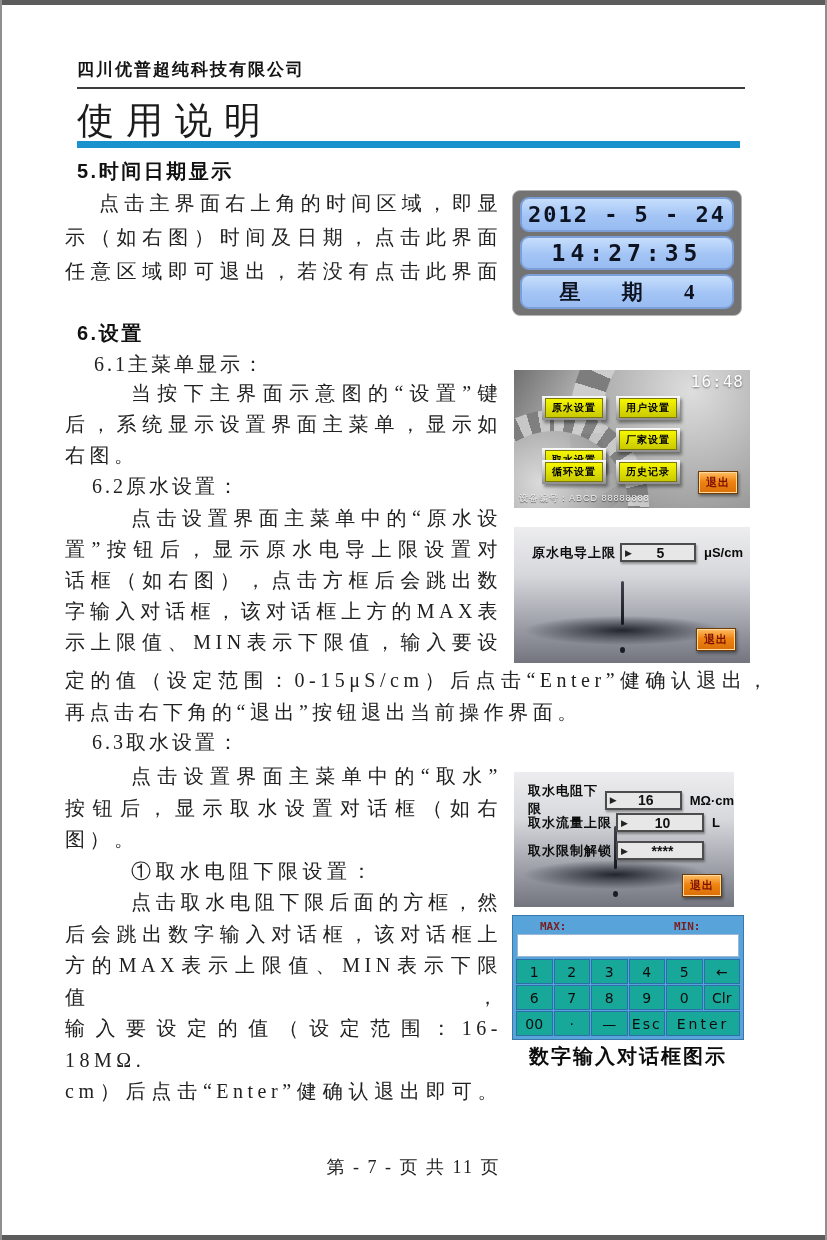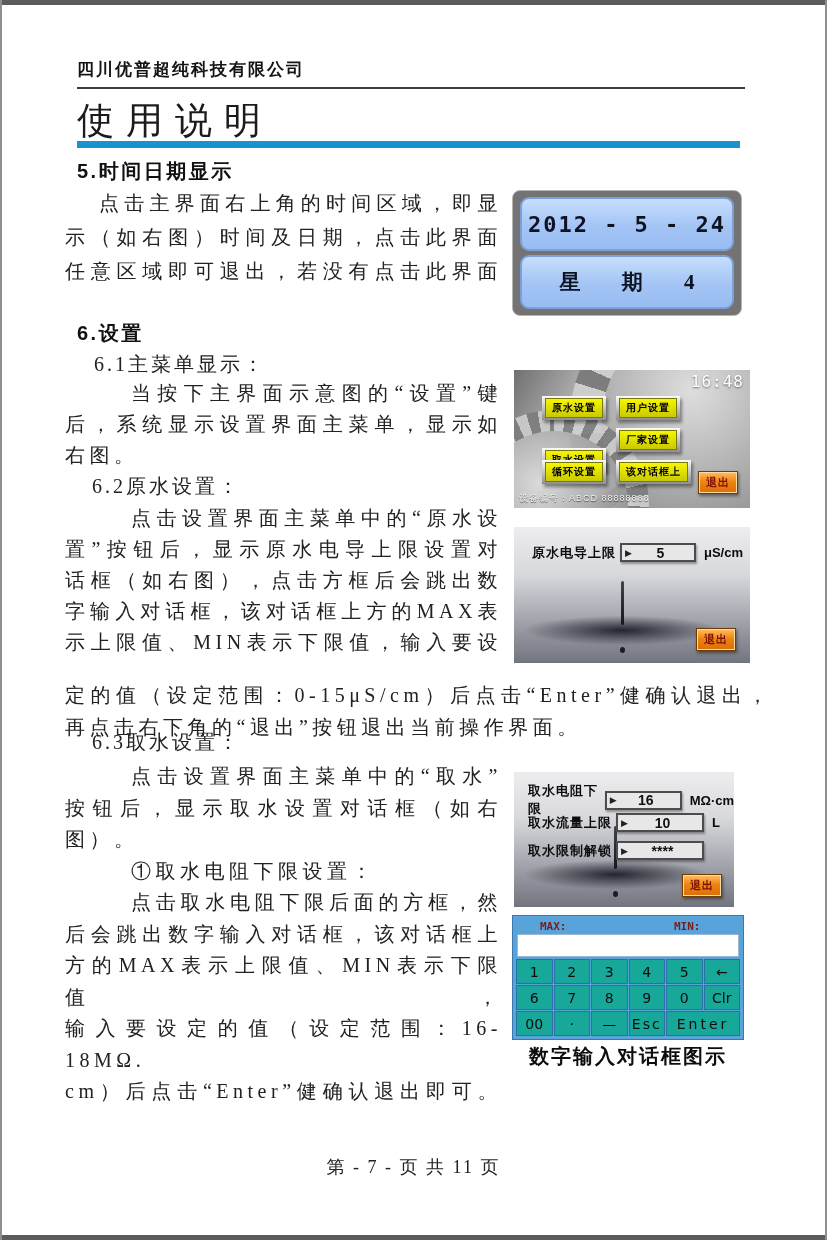--- a/index.html
+++ b/index.html
@@ -20,21 +20,21 @@
   .doc-title { position: absolute; left: 75px; top: 96px; font-size: 37px; letter-spacing: 12px; color: #1b1b1b; }
   .accent-bar { position: absolute; left: 75px; top: 141px; width: 663px; height: 7px; background: #1a92cd; }
 
   .h1 { position: absolute; font-family: "Liberation Sans", sans-serif; font-weight: bold;
         font-size: 20px; color: #111; letter-spacing: 2.5px; }
   .h2 { position: absolute; font-size: 20px; color: #222; letter-spacing: 3px; }
 
   .tblock { position: absolute; left: 63px; }
   .tblock .ln { font-size: 20px; color: #222; letter-spacing: 4.5px; }
   .w-col  { width: 437px; }
-  .w-full { width: 707px; margin-top: 15px; }
+  .w-full { width: 707px; }
   .fill { text-align: justify; text-align-last: justify; }
   .ind1 { text-indent: 34px; }
   .ind2 { text-indent: 66px; }
 
   
   .clock {
     position: absolute; left: 510px; top: 190px; width: 230px; height: 126px;
     background: #737373; border: 1px solid #b5b5b5; border-radius: 8px;
     padding: 6px 7px; display: flex; flex-direction: column; gap: 4px;
   }
@@ -152,20 +152,21 @@
 
   <div class="h1" style="left:75px;top:158px">5.时间日期显示</div>
   <div class="tblock w-col" style="top:186px">
     <div class="ln fill ind1" style="line-height:34px">点击主界面右上角的时间区域，即显</div>
     <div class="ln fill" style="line-height:34px">示（如右图）时间及日期，点击此界面</div>
     <div class="ln fill" style="line-height:34px">任意区域即可退出，若没有点击此界面</div>
   </div>
 
   <div class="clock">
     <div class="lcd lcd-date">2012 - 5 - 24</div>
+    <div class="lcd lcd-time">14:27:35</div>
     <div class="lcd lcd-week">星 期 4</div>
   </div>
 
   <div class="h1" style="left:75px;top:320px">6.设置</div>
   <div class="h2" style="left:92px;top:351px">6.1主菜单显示：</div>
   <div class="tblock w-col" style="top:378px">
     <div class="ln fill ind2" style="line-height:31px">当按下主界面示意图的“设置”键</div>
     <div class="ln fill" style="line-height:31px">后，系统显示设置界面主菜单，显示如</div>
     <div class="ln" style="line-height:31px">右图。</div>
   </div>
@@ -183,21 +184,21 @@
     <div class="mbtn mb2">
         <span class="face">取水设置</span>
       </div>
     <div class="mbtn mb3">
         <span class="face">厂家设置</span>
       </div>
     <div class="mbtn mb4">
         <span class="face">循环设置</span>
       </div>
     <div class="mbtn mb5">
-        <span class="face">该对话框上</span>
+        <span class="face">历史记录</span>
       </div>
     <div class="exit-btn menu-exit">退出</div>
     <div class="device-id">设备编号：ABCD 88888888</div>
   </div>
 
   <div class="h2" style="left:90px;top:473px">6.2原水设置：</div>
   <div class="tblock w-col" style="top:503px">
     <div class="ln fill ind2" style="line-height:31px">点击设置界面主菜单中的“原水设</div>
     <div class="ln fill" style="line-height:31px">置”按钮后，显示原水电导上限设置对</div>
     <div class="ln fill" style="line-height:31px">话框（如右图），点击方框后会跳出数</div>

